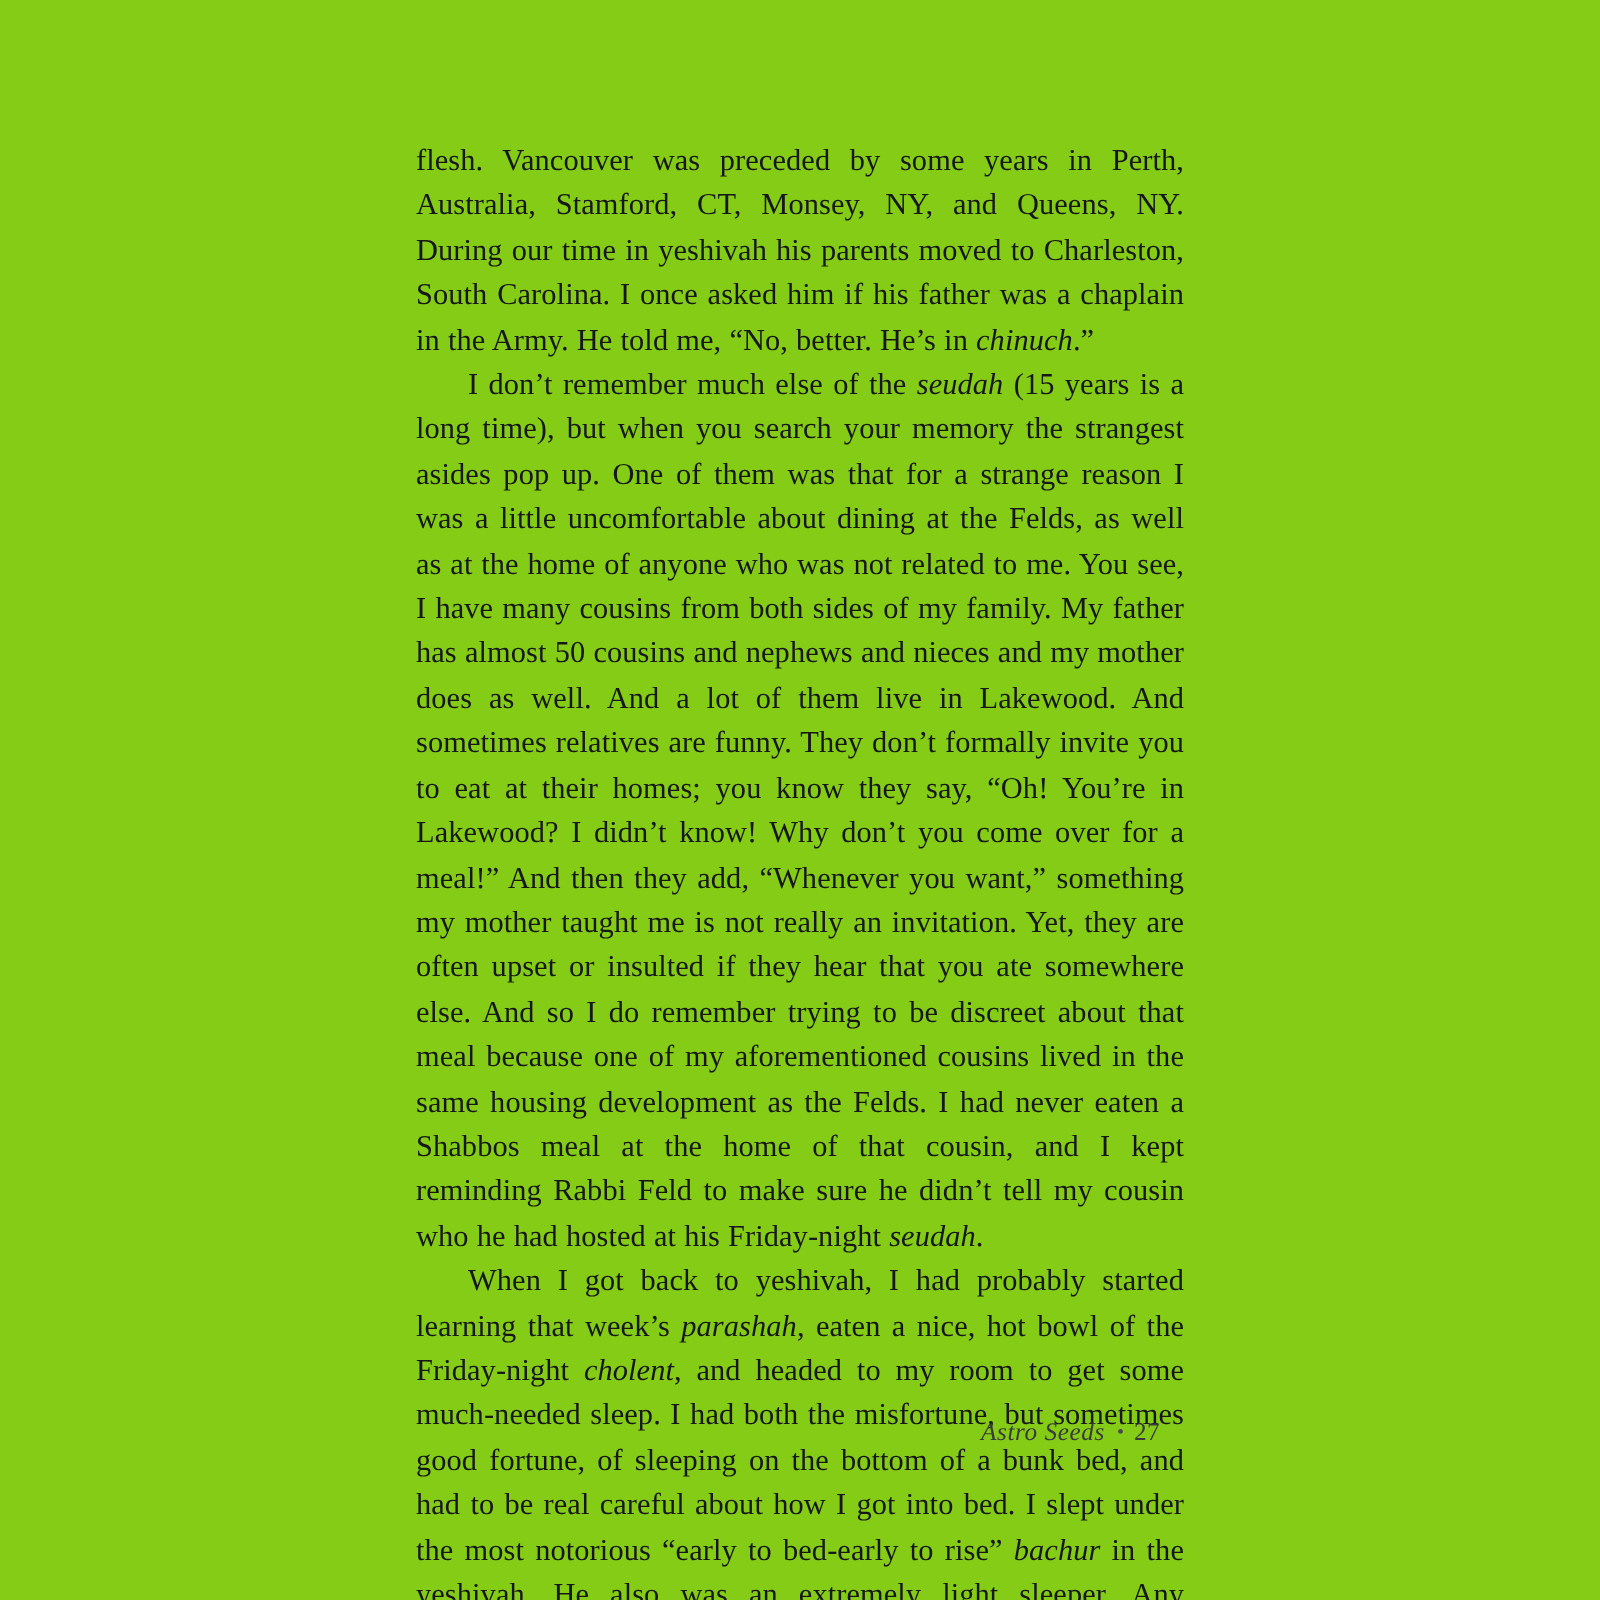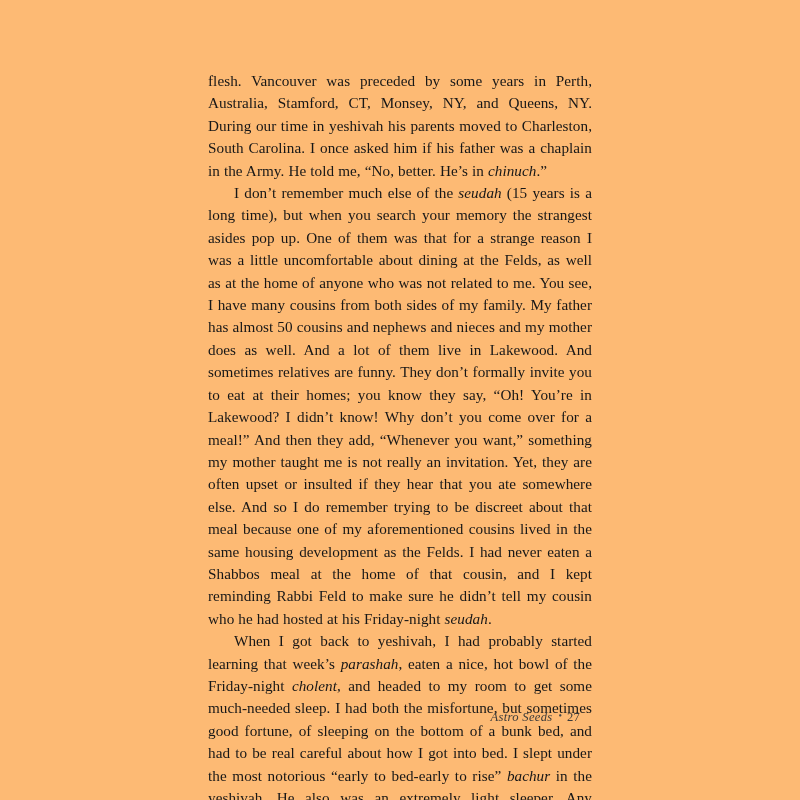--- a/index.html
+++ b/index.html
@@ -14,21 +14,21 @@
     overflow: hidden;
     font-family: "Liberation Serif", "DejaVu Serif", serif;
     color: #1a1a1a;
     -webkit-font-smoothing: antialiased;
   }
 
   .page {
     position: relative;
     width: 800px;
     height: 800px;
-    background: #fdba74;
+    background: #84cc16;
     box-sizing: border-box;
     text-decoration: underline;
   }
 
   .text-column {
     position: absolute;
     left: 208px;
     top: 70px;
     width: 384px;
   }

